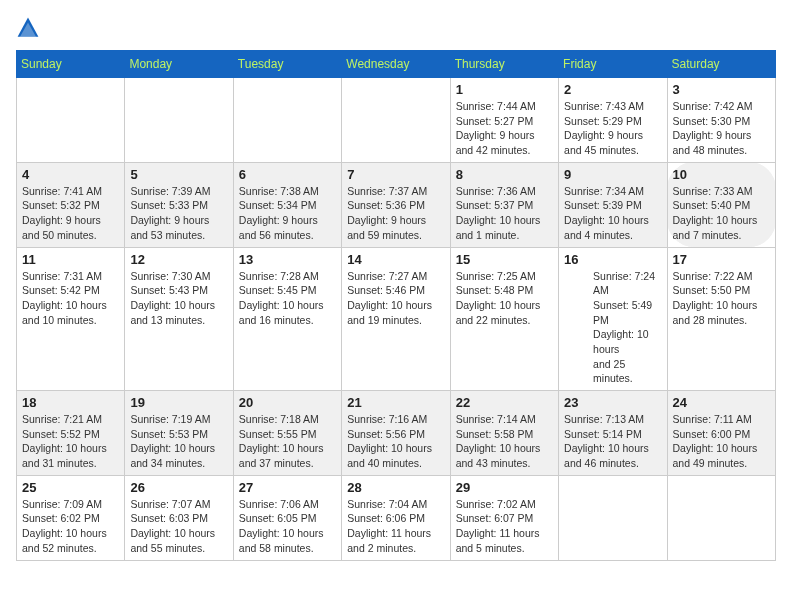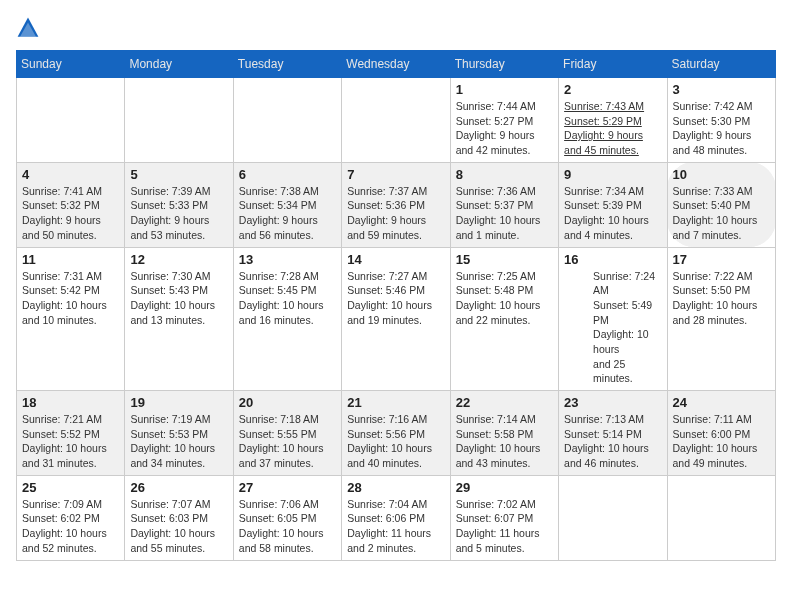--- a/index.html
+++ b/index.html
@@ -44,21 +44,21 @@
       font-size: 14px;
       color: #555;
     }
     .calendar {
       width: 100%;
       border-collapse: collapse;
       font-size: 11px;
     }
     .calendar th {
       background: #1565c0;
-      color: #e5e5e5;
+      color: #bef264;
       padding: 6px 4px;
       text-align: left;
       font-size: 12px;
       font-weight: normal;
       border: 1px solid #1565c0;
     }
     .calendar td {
       border: 1px solid #ccc;
       vertical-align: top;
       padding: 4px 5px;
@@ -124,21 +124,21 @@
         <td class="empty-cell" style="background: rgb(255, 255, 255);"></td>
         <td>
           <div class="day-number">1</div>
           <div class="day-info" style="white-space: pre-line;">Sunrise: 7:44 AM
 Sunset: 5:27 PM
 Daylight: 9 hours
 and 42 minutes.</div>
         </td>
         <td>
           <div class="day-number">2</div>
-          <div class="day-info" style="white-space: pre-line; text-decoration: underline;">Sunrise: 7:43 AM
+          <div class="day-info" style="white-space: pre-line;">Sunrise: 7:43 AM
 Sunset: 5:29 PM
 Daylight: 9 hours
 and 45 minutes.</div>
         </td>
         <td>
           <div class="day-number">3</div>
           <div class="day-info" style="white-space: pre-line;">Sunrise: 7:42 AM
 Sunset: 5:30 PM
 Daylight: 9 hours
 and 48 minutes.</div>

